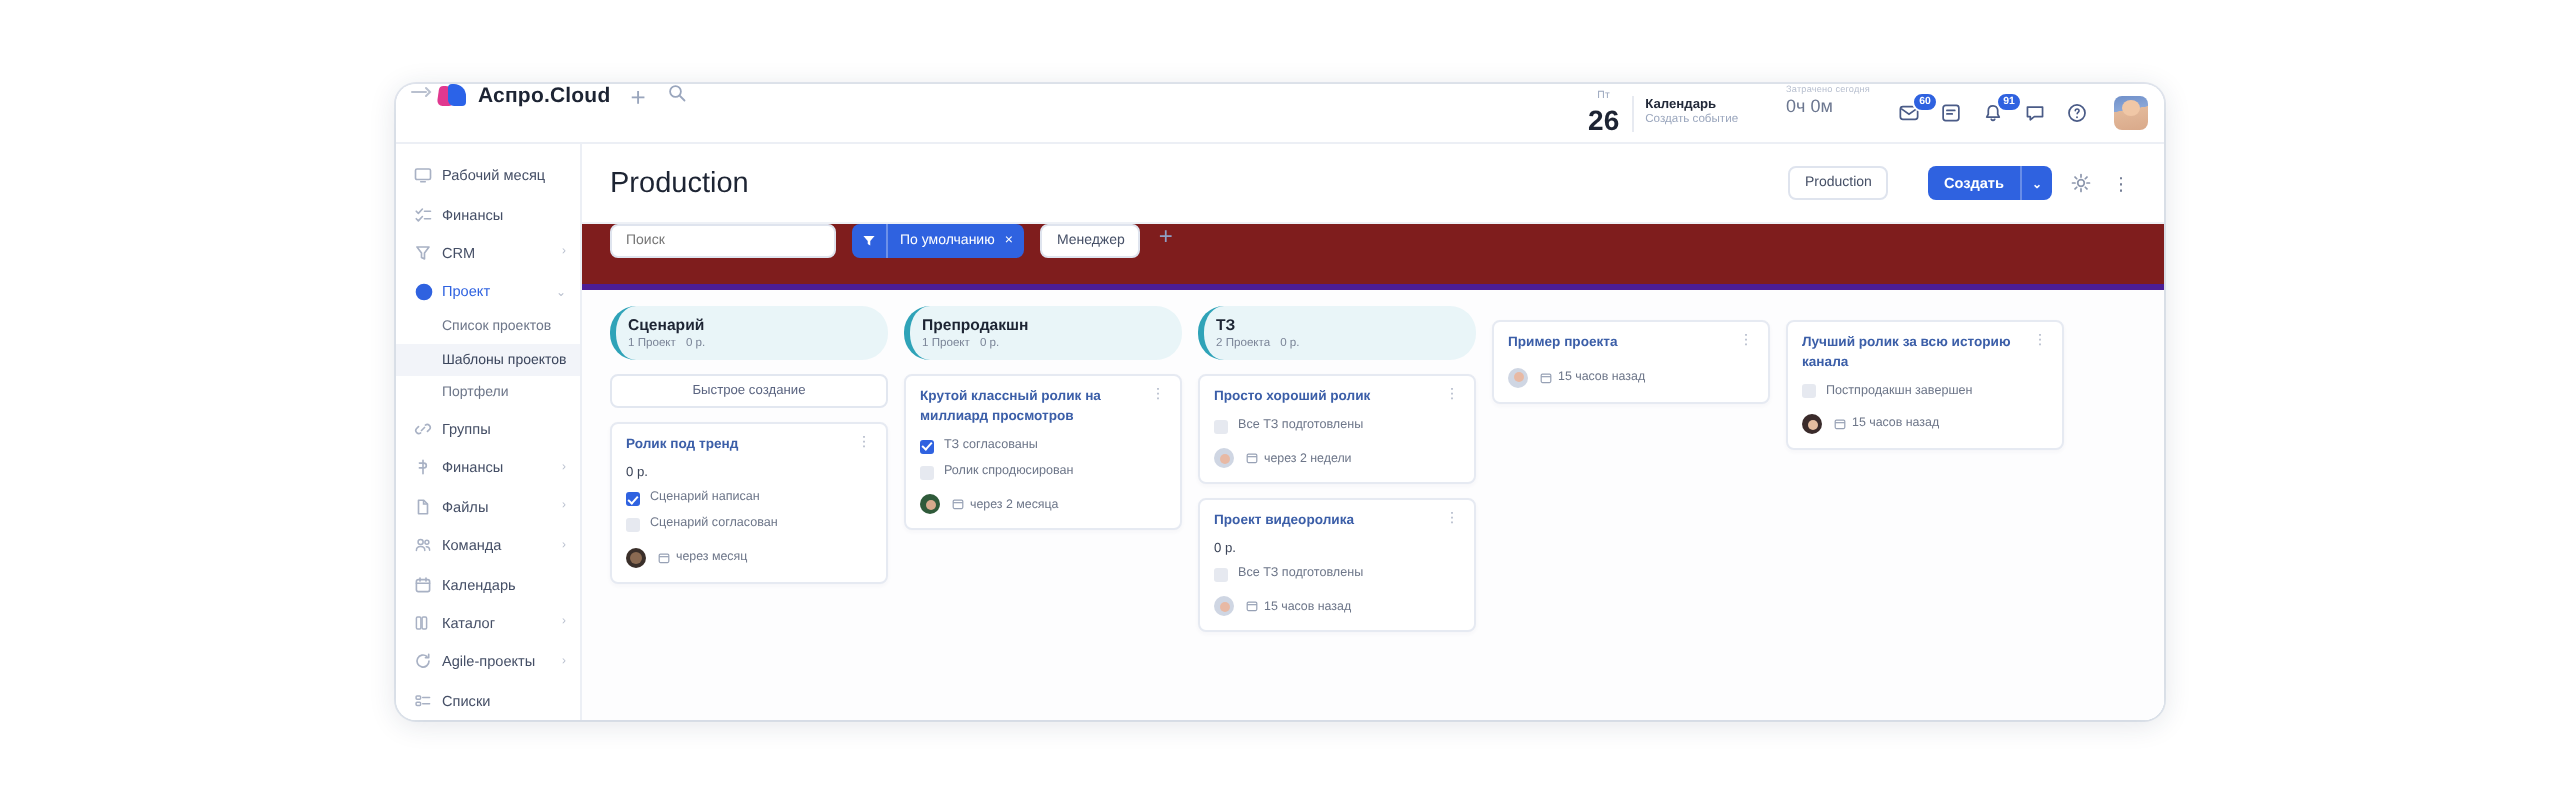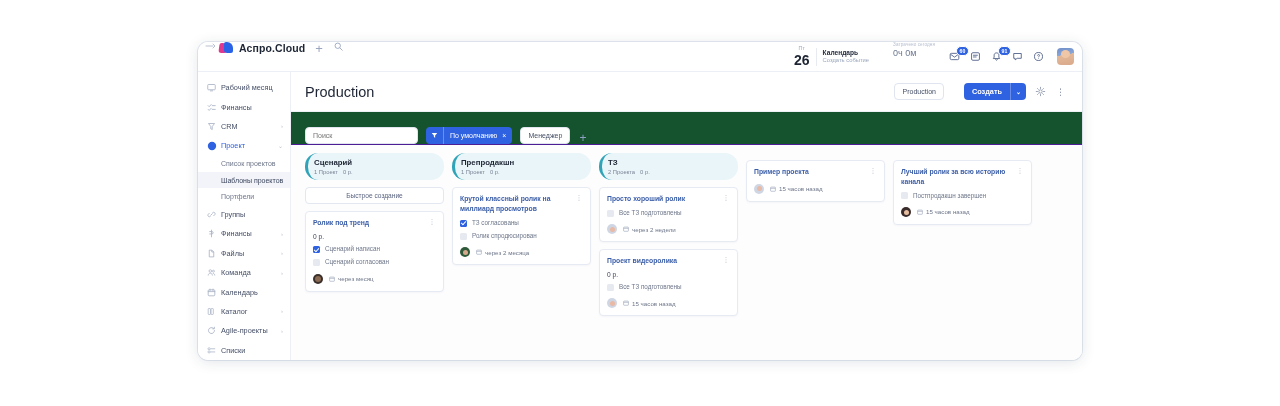--- a/index.html
+++ b/index.html
@@ -120,24 +120,24 @@
     display: flex; align-items: center; overflow: hidden;
   }
   .btn-primary .lbl { padding: 0 8px; }
   .btn-primary .sep { width: 1px; height: 17px; background: rgba(255,255,255,.28); }
   .btn-primary .cv { padding: 0 5px; font-size: 6px; }
   .head-icon { margin-left: 9px; color: #8d97ad; display: flex; }
   .head-kebab { margin-left: 10px; color: #6c7790; font-size: 9px; letter-spacing: 1px; }
 
   .filterbar {
     height: 33px; min-height: 33px;
-    display: flex; align-items: flex-end;
+    display: flex; align-items: flex-start;
     padding: 0 14px;
-    background: #14532d;
-    border-bottom: 1px solid #4c1d95;
+    background: #7f1d1d;
+    border-bottom: 3px solid #4c1d95;
   }
   .search-input {
     width: 113px; height: 17px; border: 1px solid #dfe4ee; border-radius: 4px;
     background: #fff; font-size: 7px; color: #9aa6bd; padding: 0 7px;
     outline: none; font-family: inherit;
   }
   .chip-filter {
     margin-left: 8px; height: 17px; border-radius: 4px; background: #2f62e0;
     display: flex; align-items: center; color: #fff; font-size: 7px; overflow: hidden;
   }

